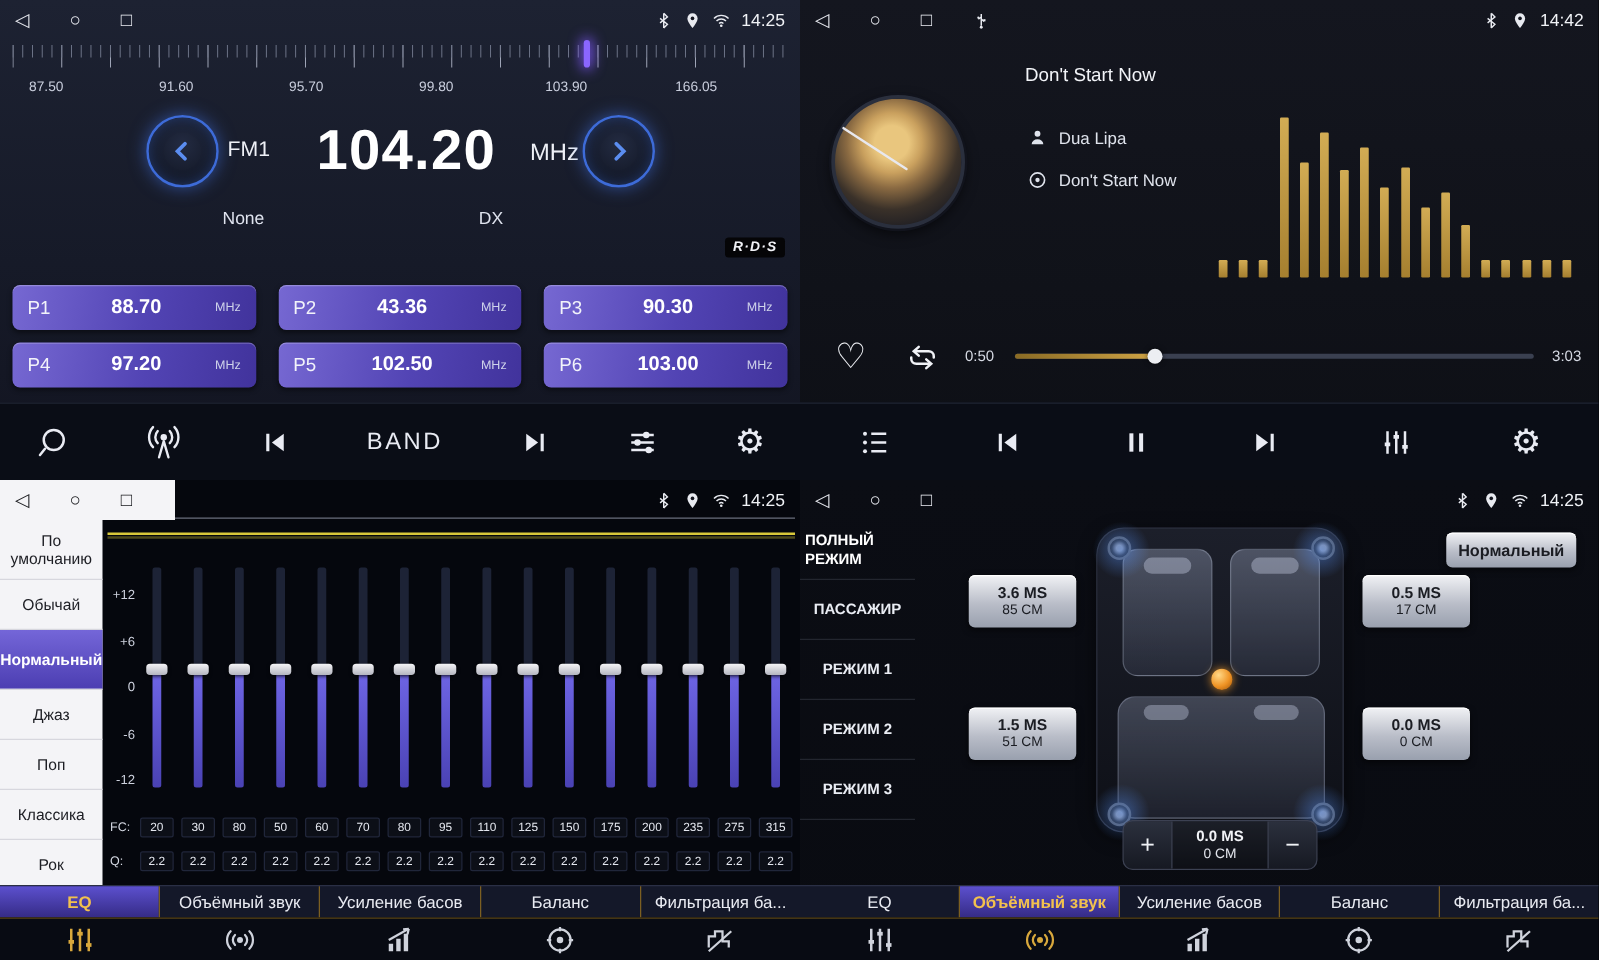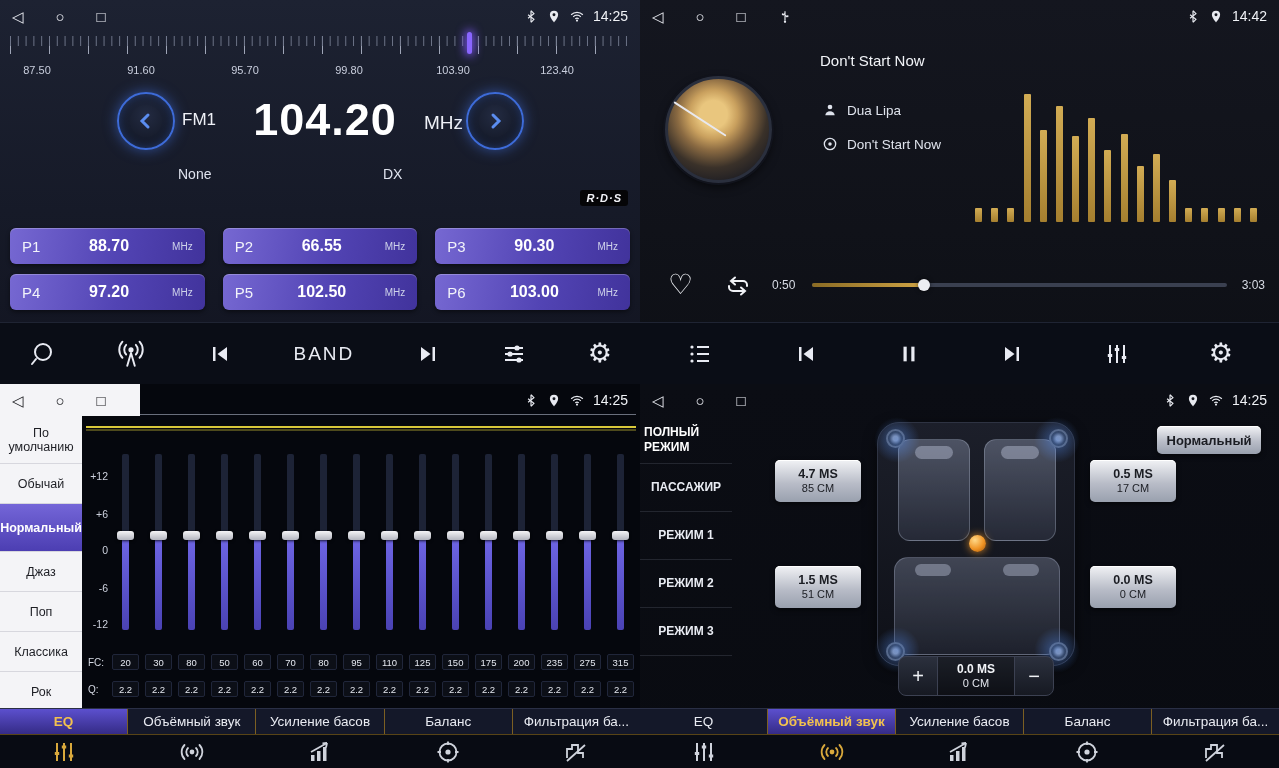--- a/index.html
+++ b/index.html
@@ -142,21 +142,21 @@
       <div class="ticks-major"></div>
       <div class="ticks-minor"></div>
     </div>
     <div class="tune-pointer" style="left: 73%;"></div>
     <div class="scale-labels">
       <span style="left:37px">87.50</span>
       <span style="left:141px">91.60</span>
       <span style="left:245px">95.70</span>
       <span style="left:349px">99.80</span>
       <span style="left:453px">103.90</span>
-      <span style="left:557px">123.40</span>
+      <span style="left:557px">166.05</span>
     </div>
 
     <div class="nav-circle" style="left:117px; top:92px;">
       <svg width="24" height="24" viewBox="0 0 24 24">
           <path d="M14 6 L8 12 L14 18" stroke="#5b8df0" stroke-width="3" fill="none" stroke-linecap="round"></path>
         </svg>
     </div>
     <span class="band-name">FM1</span>
     <span class="stereo-lbl">None</span>
     <div class="freq-big">104.20</div>
@@ -170,21 +170,21 @@
     <span class="rds-badge">R·D·S</span>
 
     <div class="presets">
       <div class="preset">
         <span class="plabel">P1</span>
         <span class="pfreq">88.70</span>
         <span class="punit">MHz</span>
       </div>
       <div class="preset">
         <span class="plabel">P2</span>
-        <span class="pfreq">66.55</span>
+        <span class="pfreq">43.36</span>
         <span class="punit">MHz</span>
       </div>
       <div class="preset">
         <span class="plabel">P3</span>
         <span class="pfreq">90.30</span>
         <span class="punit">MHz</span>
       </div>
       <div class="preset">
         <span class="plabel">P4</span>
         <span class="pfreq">97.20</span>
@@ -614,21 +614,21 @@
       <div class="spk" style="left:8px; top:219px;"></div>
       <div class="spk" style="left:171px; top:219px;"></div>
       <div class="glow" style="left:-4px; top:-6px;"></div>
       <div class="glow" style="left:156px; top:-6px;"></div>
       <div class="glow" style="left:-4px; top:204px;"></div>
       <div class="glow" style="left:156px; top:204px;"></div>
       <div class="center-ball"></div>
     </div>
 
     <div class="gray-btn delay-btn" style="left:135px; top:76px;">
-      <span class="delay-ms">4.7 MS</span>
+      <span class="delay-ms">3.6 MS</span>
       <span class="delay-cm">85 CM</span>
     </div>
     <div class="gray-btn delay-btn" style="left:450px; top:76px;">
       <span class="delay-ms">0.5 MS</span>
       <span class="delay-cm">17 CM</span>
     </div>
     <div class="gray-btn delay-btn" style="left:135px; top:182px;">
       <span class="delay-ms">1.5 MS</span>
       <span class="delay-cm">51 CM</span>
     </div>

